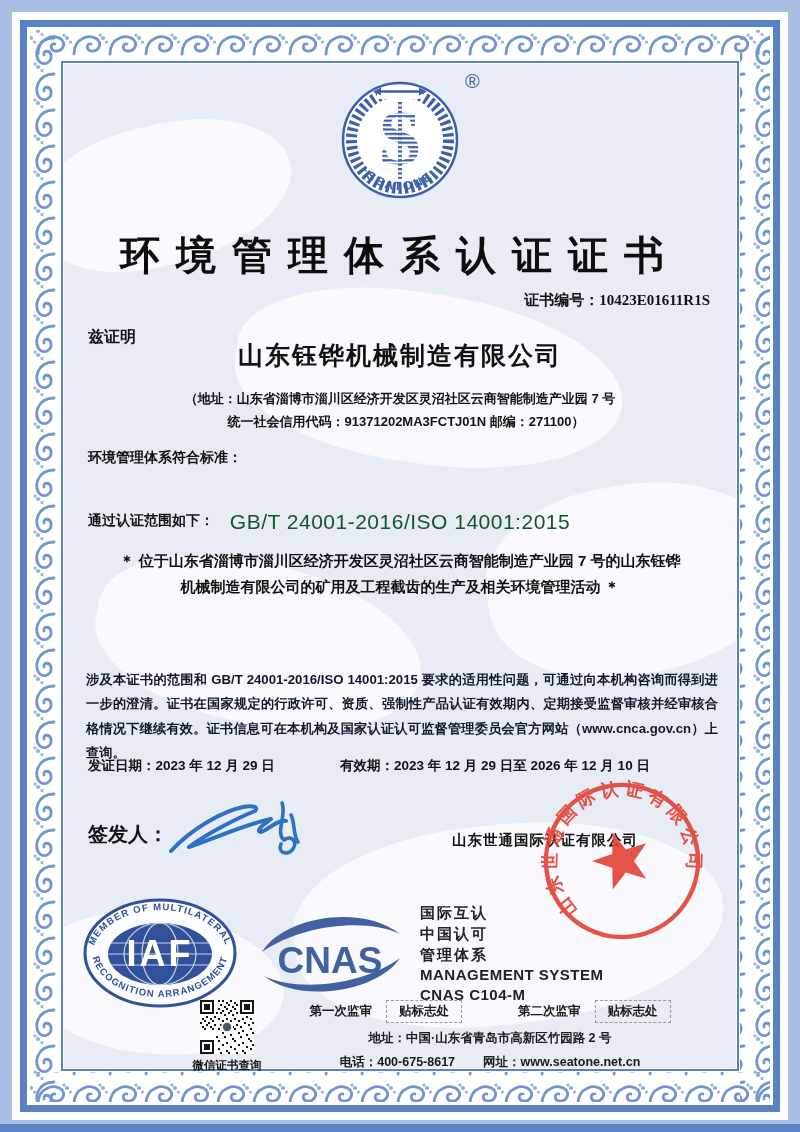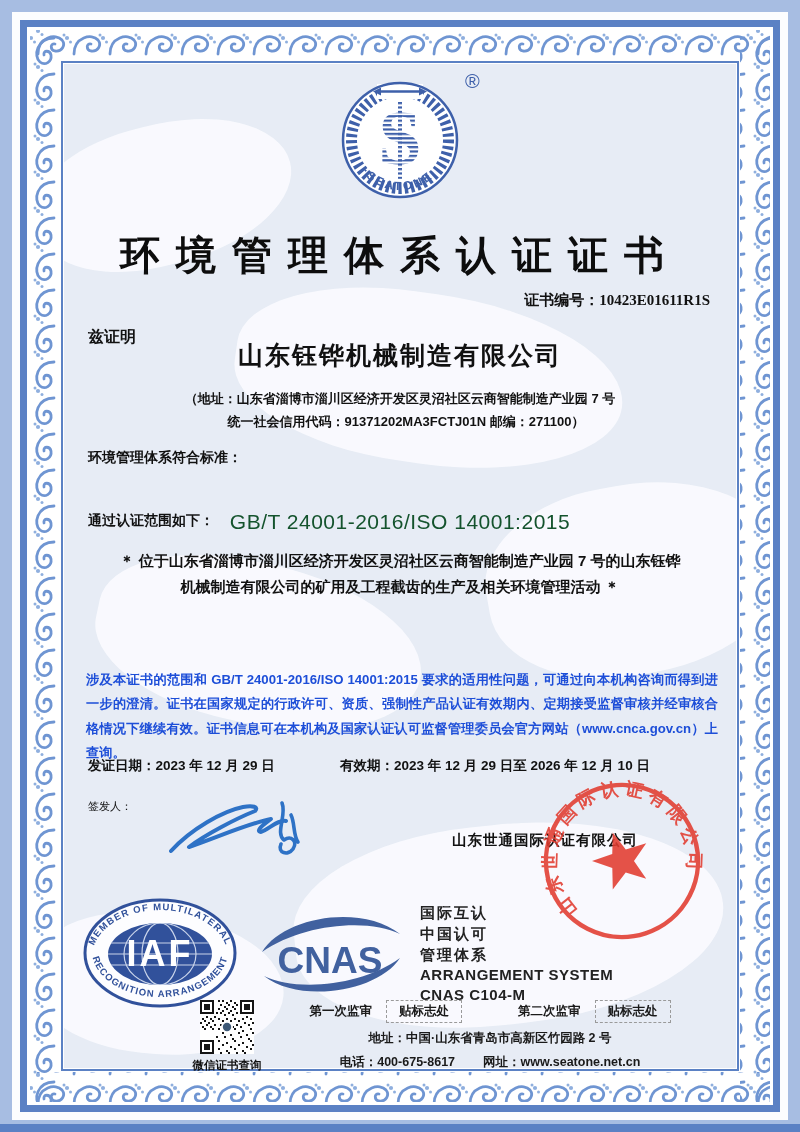--- a/index.html
+++ b/index.html
@@ -18,23 +18,23 @@
   .certno{top:291px;right:90px;font-family:"Liberation Serif",serif;font-weight:bold;font-size:15px;}
   .attest{top:327px;left:88px;font-size:16px;font-weight:600;}
   .company{top:339px;font-size:25px;font-weight:bold;letter-spacing:2px;}
   .addr1{top:390px;font-size:13px;font-weight:bold;}
   .addr2{top:413px;font-size:13px;font-weight:bold;padding-left:12px;}
   .lbl{left:88px;font-size:14px;font-weight:600;}
   .standard{top:466px;font-size:21px;color:#14532d;letter-spacing:.5px;margin-top:44px;}
   .scope1{top:552px;font-size:15px;font-weight:bold;}
   .scope2{top:578px;font-size:15px;font-weight:bold;}
   .para{top:668px;left:86px;right:82px;font-size:13.2px;font-weight:600;line-height:1.85;
-        text-align:justify;color:#1d4ed8;}
+        text-align:justify;color:#0f172a;}
   .dates{top:757px;font-size:13.5px;font-weight:bold;}
-  .signer{top:799px;left:88px;font-size:11px;font-weight:400;}
+  .signer{top:821px;left:88px;font-size:20px;font-weight:700;}
   .issuer{top:831px;left:452px;font-size:14.5px;font-weight:bold;letter-spacing:1px;z-index:4;}
   .accred{left:420px;top:902px;z-index:3;}
   .accred .cjk{font-size:15px;font-weight:600;letter-spacing:2px;line-height:21px;color:#222;}
   .accred .eng{font-size:15px;font-weight:bold;letter-spacing:.5px;line-height:20px;color:#222;}
   .qrcap{left:186px;top:1058px;width:82px;text-align:center;font-size:11.5px;font-weight:bold;}
   .footer{left:250px;top:1000px;width:480px;font-size:12.5px;font-weight:bold;color:#1a1a1a;}
   .audit-row{display:flex;justify-content:center;align-items:center;}
   .stickerbox{border:1.5px dashed #9a9a9a;padding:2px 12px;margin-left:14px;}
   .gap{width:56px;}
   .fline{text-align:center;margin-top:7px;}
@@ -182,21 +182,21 @@
   <svg class="abs" style="left:256px;top:906px;" width="150" height="96" viewBox="0 0 150 96">
     <path d="M6,46 C28,10 106,-2 144,28 C112,12 46,18 6,46 Z" fill="#41619f"></path>
     <path d="M144,52 C122,86 44,98 8,70 C40,86 106,80 144,52 Z" fill="#41619f"></path>
     <text x="74" y="67" text-anchor="middle" font-size="37" font-weight="bold" fill="#41619f">CNAS</text>
   </svg>
 
   <div class="abs accred">
     <div class="cjk">国际互认</div>
     <div class="cjk">中国认可</div>
     <div class="cjk">管理体系</div>
-    <div class="eng">ARRANGEMENT SYSTEM</div>
+    <div class="eng">MANAGEMENT SYSTEM</div>
     <div class="eng">CNAS C104-M</div>
   </div>
 
   <svg class="abs" style="left:200px;top:1000px;" width="54" height="54" viewBox="0 0 27 27">
     <rect width="27" height="27" fill="#ffffff"></rect>
     <g fill="#151515">
       <rect x="0" y="0" width="7" height="7"></rect>
         <rect x="20" y="0" width="7" height="7"></rect>
         <rect x="0" y="20" width="7" height="7"></rect>
     </g>

